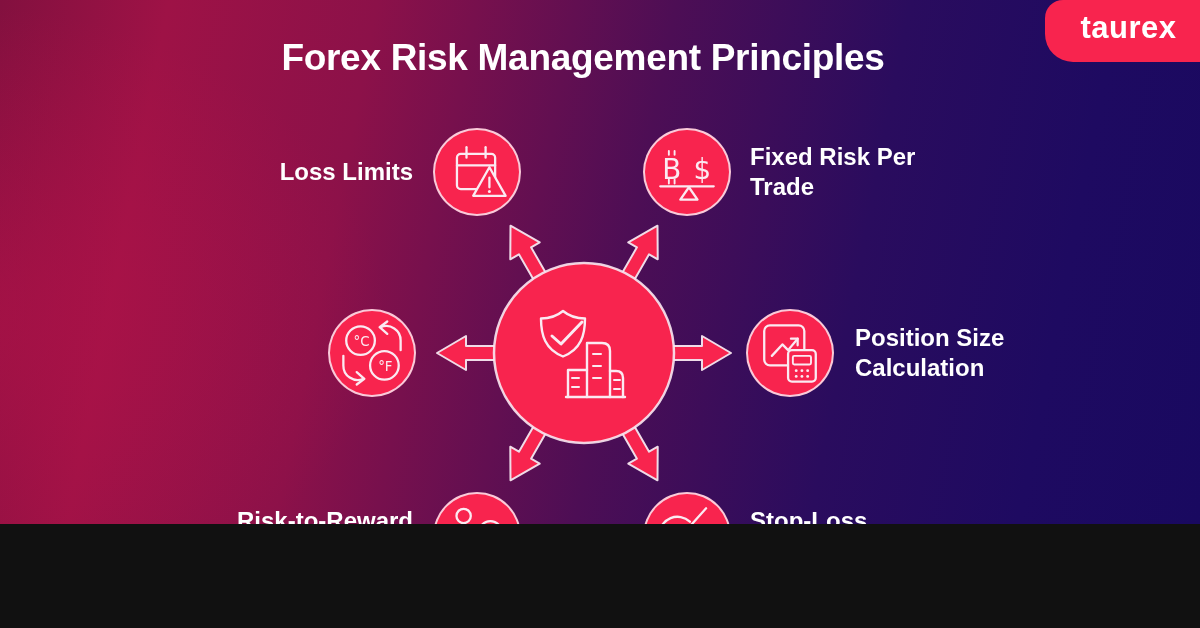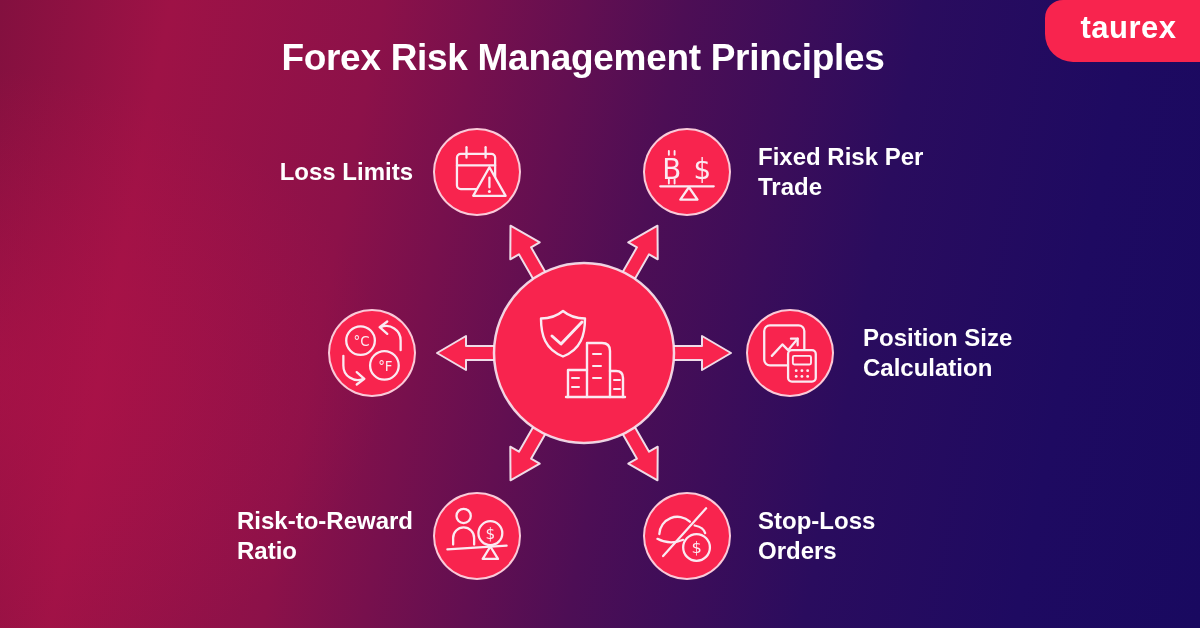--- a/index.html
+++ b/index.html
@@ -2,21 +2,21 @@
 <html style="--accent: #F8244E; --stroke: #FBEAF2; --text: #FFFFFF;"><head>
 <meta charset="utf-8">
 <style>
   :root{
     --accent:#F8244E;
     --stroke:#FBEAF2;
     --text:#FFFFFF;
   }
   html,body{margin:0;padding:0;background:#111;}
   .stage{
-    position:relative;width:1200px;height:628px;overflow:hidden;
+    position:relative;width:1200px;height:524px;overflow:hidden;
     font-family:"Liberation Sans","DejaVu Sans",sans-serif;
     background:
       radial-gradient(700px 500px at -4% 60%, rgba(185,18,74,.55), rgba(185,18,74,0) 62%),
       linear-gradient(101deg,#83103F 0%,#9E1246 13%,#8C1149 29%,#4D0E55 52%,#2A0C5E 70%,#1E0A61 86%,#190960 100%);
   }
   .title{
     position:absolute;top:37px;left:0;width:1166px;text-align:center;
     color:var(--text);font-size:37px;font-weight:bold;letter-spacing:-.3px;
   }
   .logo-badge{
@@ -30,21 +30,21 @@
   .node-circle{
     position:absolute;width:88px;height:88px;border-radius:50%;
     background:var(--accent);border:2px solid rgba(250,232,242,.85);
     box-sizing:border-box;display:flex;align-items:center;justify-content:center;
   }
   .node-label{
     position:absolute;color:var(--text);font-size:24px;font-weight:bold;
     line-height:30px;white-space:pre-line;
   }
   .ta-r{text-align:left;}
-  .ta-l{text-align:left;margin-left:8px;}
+  .ta-l{text-align:left;}
   
   .ist{stroke:var(--stroke);fill:none;stroke-width:2.4;stroke-linecap:round;stroke-linejoin:round;}
   .ist-thin{stroke-width:2;}
   .ifill{fill:var(--accent);}
   .itxt{fill:var(--stroke);stroke:none;font-family:"DejaVu Sans","Liberation Sans",sans-serif;}
   .idot{fill:var(--stroke);stroke:none;}
   .hub-circle{fill:var(--accent);stroke:rgba(248,232,242,.9);stroke-width:2.5;}
   .hub-arrow{fill:var(--accent);stroke:#F0DCE8;stroke-width:2;stroke-linejoin:round;}
 </style>
 </head>

